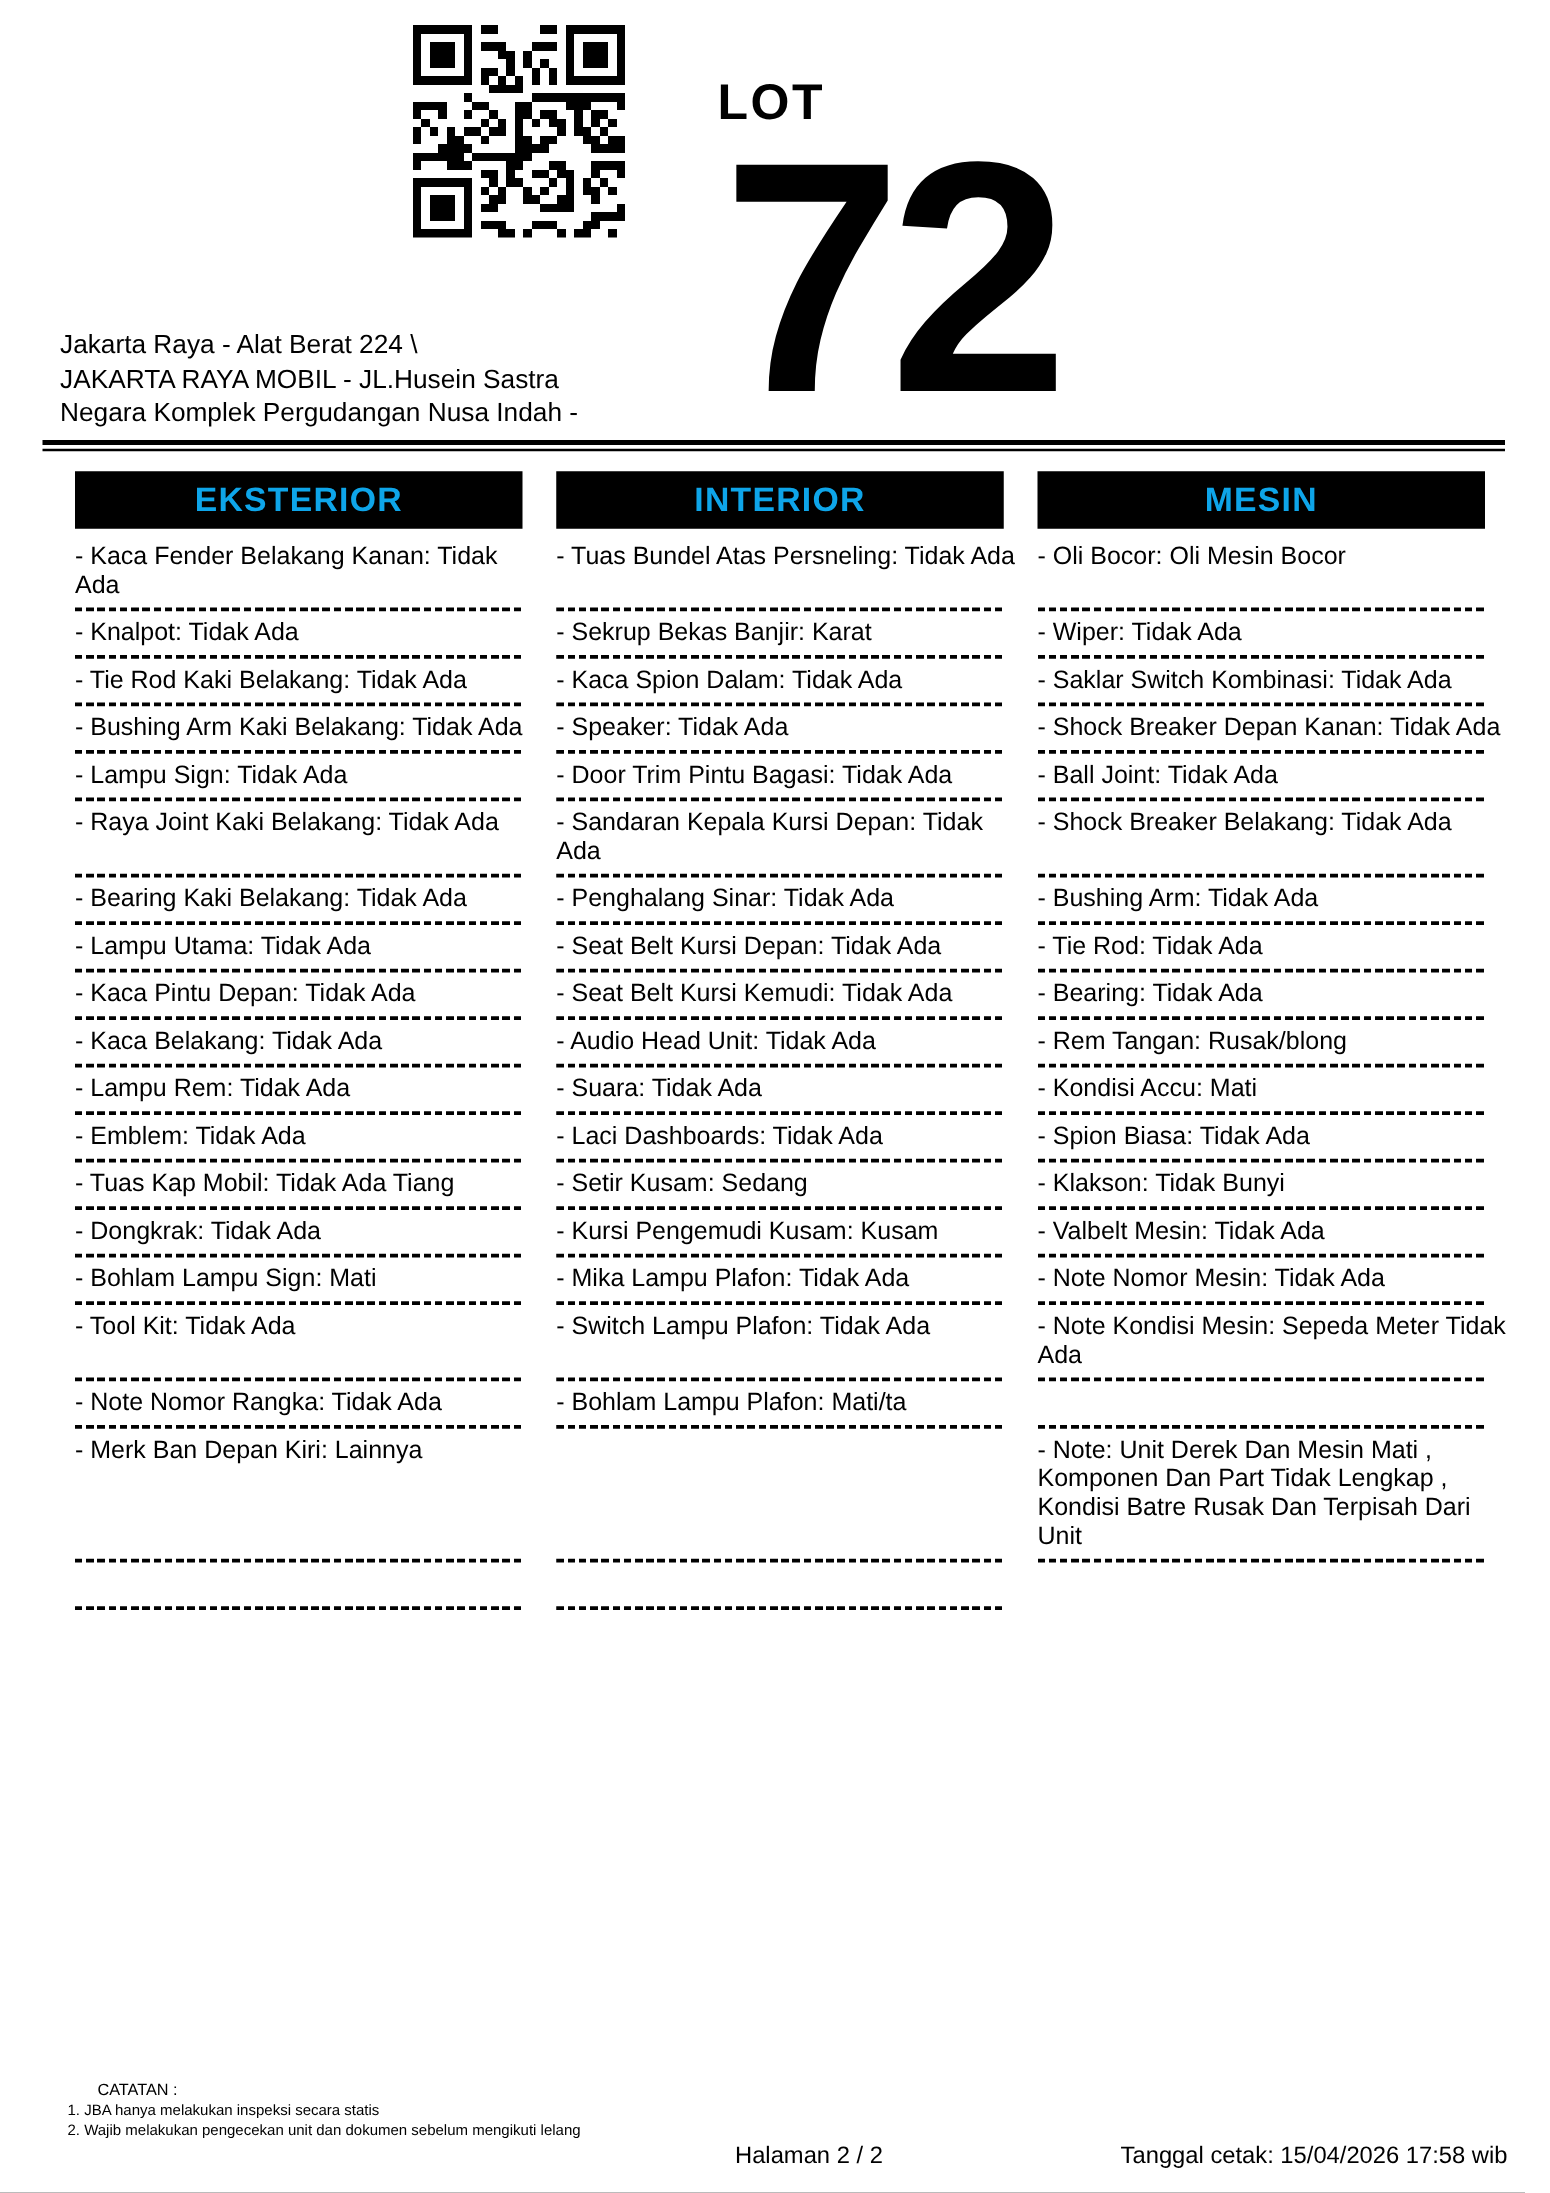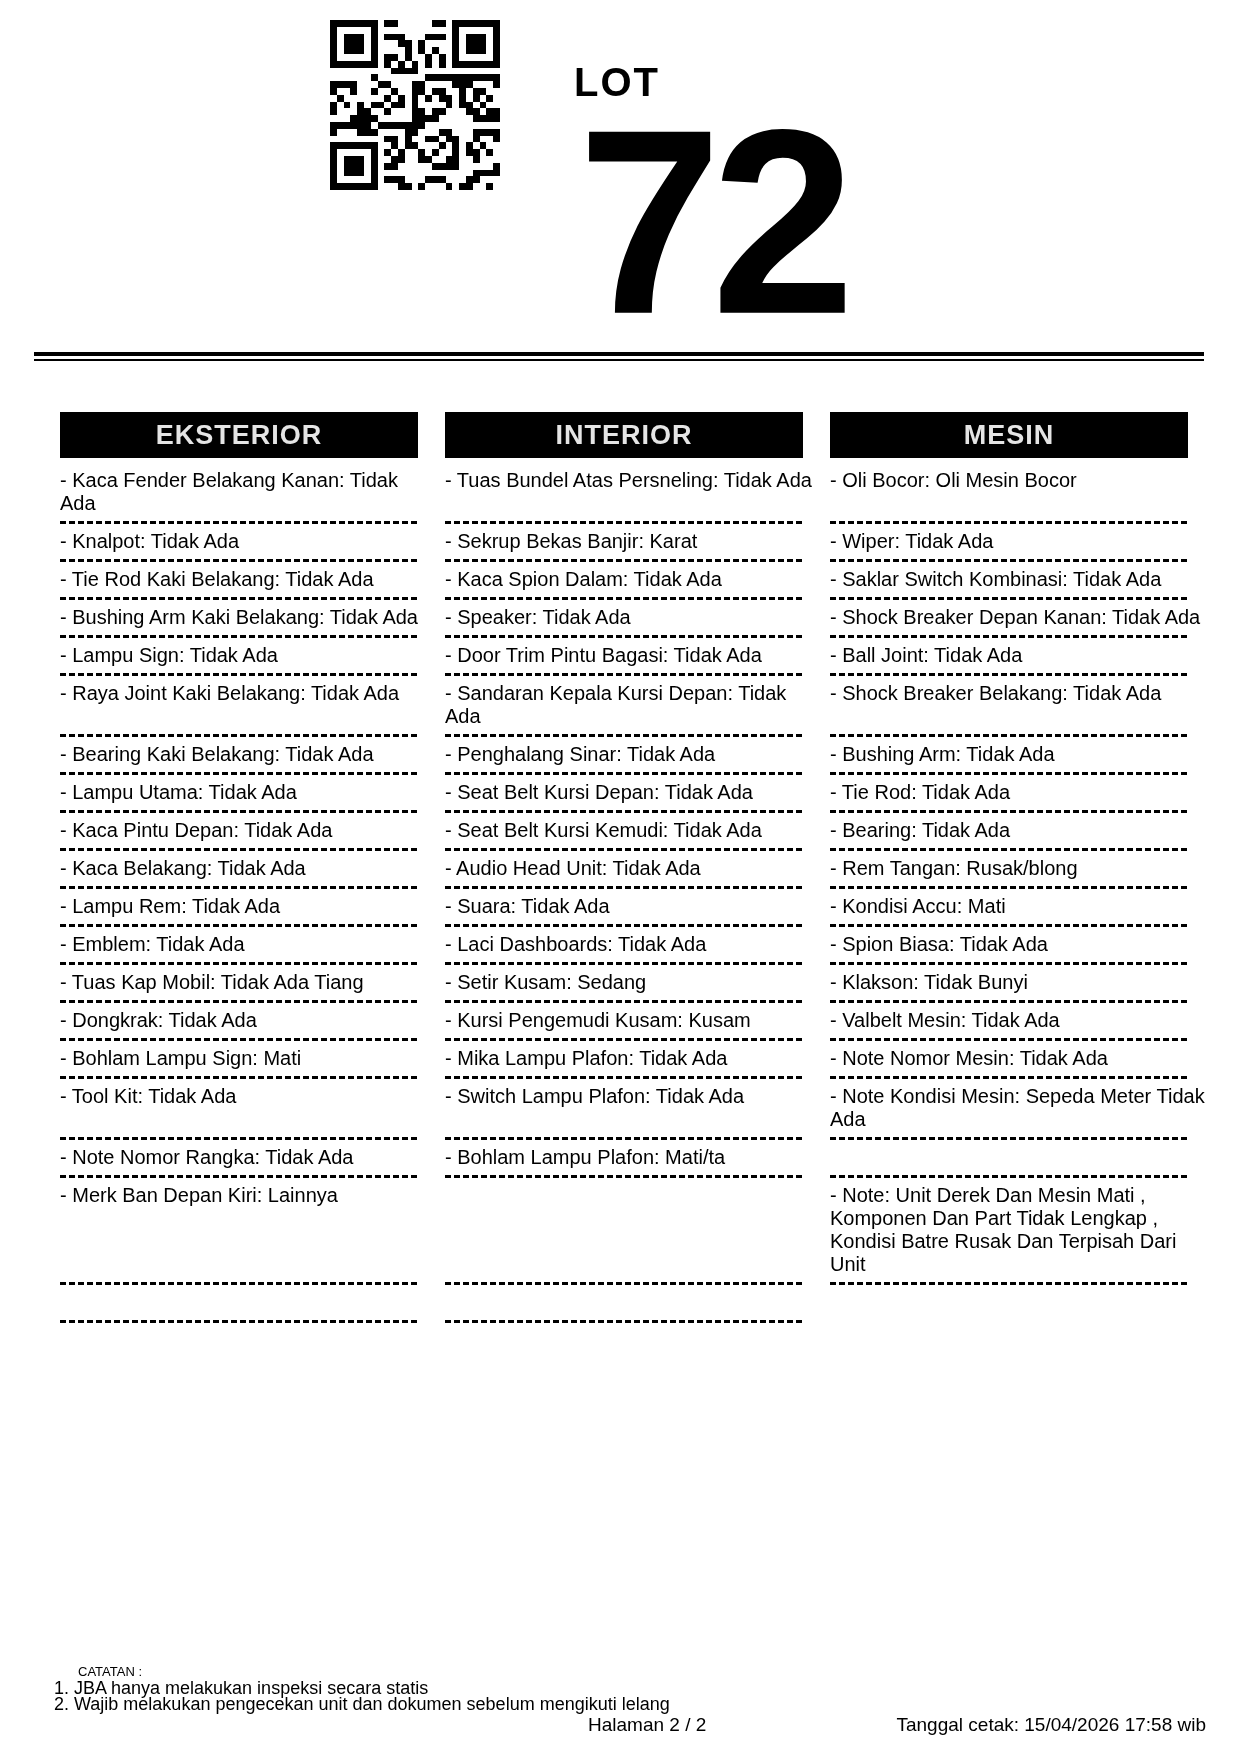--- a/index.html
+++ b/index.html
@@ -33,42 +33,41 @@
 
   
   .grid{
     position:absolute;left:60px;top:377px;width:1148px;
     display:grid;
     grid-template-columns:378px 378px 378px;
     column-gap:7px;
   }
   .col-header{
     width:358px;height:46px;
-    background:#000;color:#e5e5e5;
+    background:#000;color:#0ea5e9;
     font-size:27px;font-weight:bold;letter-spacing:1px;
     display:flex;align-items:center;justify-content:center;
     margin-bottom:5px;
-    margin-top:35px;
   }
   .cell{
     position:relative;
     font-size:20px;line-height:23px;
     padding:6px 0 9px 0;
     min-height:23px;
   }
   .cell::after{
     content:"";
     position:absolute;left:0;bottom:0;
     width:358px;height:3px;
     background:repeating-linear-gradient(90deg,#000 0 6px,transparent 6px 9px);
   }
 
   
   .catatan{position:absolute;left:42px;top:1664px;font-size:13px;line-height:15px;margin-left:36px;}
-  .catatan-notes{position:absolute;left:54px;top:1681px;font-size:18px;line-height:15.5px;}
+  .catatan-notes{position:absolute;left:54px;top:1681px;font-size:12px;line-height:15.5px;}
   .page-num{position:absolute;left:588px;top:1714px;font-size:19px;}
   .print-date{position:absolute;right:34px;top:1714px;font-size:19px;}
 </style>
 </head>
 <body>
 
 <div class="page">
 
   <svg class="qr" id="qr" viewBox="0 0 25 25" shape-rendering="crispEdges">
       <rect x="8" y="0" width="1" height="1" fill="#000"></rect>
@@ -271,20 +270,25 @@
       <rect x="19" y="1" width="5" height="5" fill="#fff"></rect>
       <rect x="20" y="2" width="3" height="3" fill="#000"></rect>
       <rect x="0" y="18" width="7" height="7" fill="#000"></rect>
       <rect x="1" y="19" width="5" height="5" fill="#fff"></rect>
       <rect x="2" y="20" width="3" height="3" fill="#000"></rect>
     </svg>
 
   <div class="lot-label">LOT</div>
   <div class="lot-number">72</div>
 
+  <div class="address">
+    <div>Jakarta Raya - Alat Berat 224 \</div>
+    <div>JAKARTA RAYA MOBIL - JL.Husein Sastra</div>
+    <div>Negara Komplek Pergudangan Nusa Indah -</div>
+  </div>
 
   <div class="rule-thick"></div>
   <div class="rule-thin"></div>
 
   <div class="grid" id="grid">
       <div class="col-header">EKSTERIOR</div>
       <div class="col-header">INTERIOR</div>
       <div class="col-header">MESIN</div>
       <div class="cell">- Kaca Fender Belakang Kanan: Tidak Ada</div>
       <div class="cell">- Tuas Bundel Atas Persneling: Tidak Ada</div>

